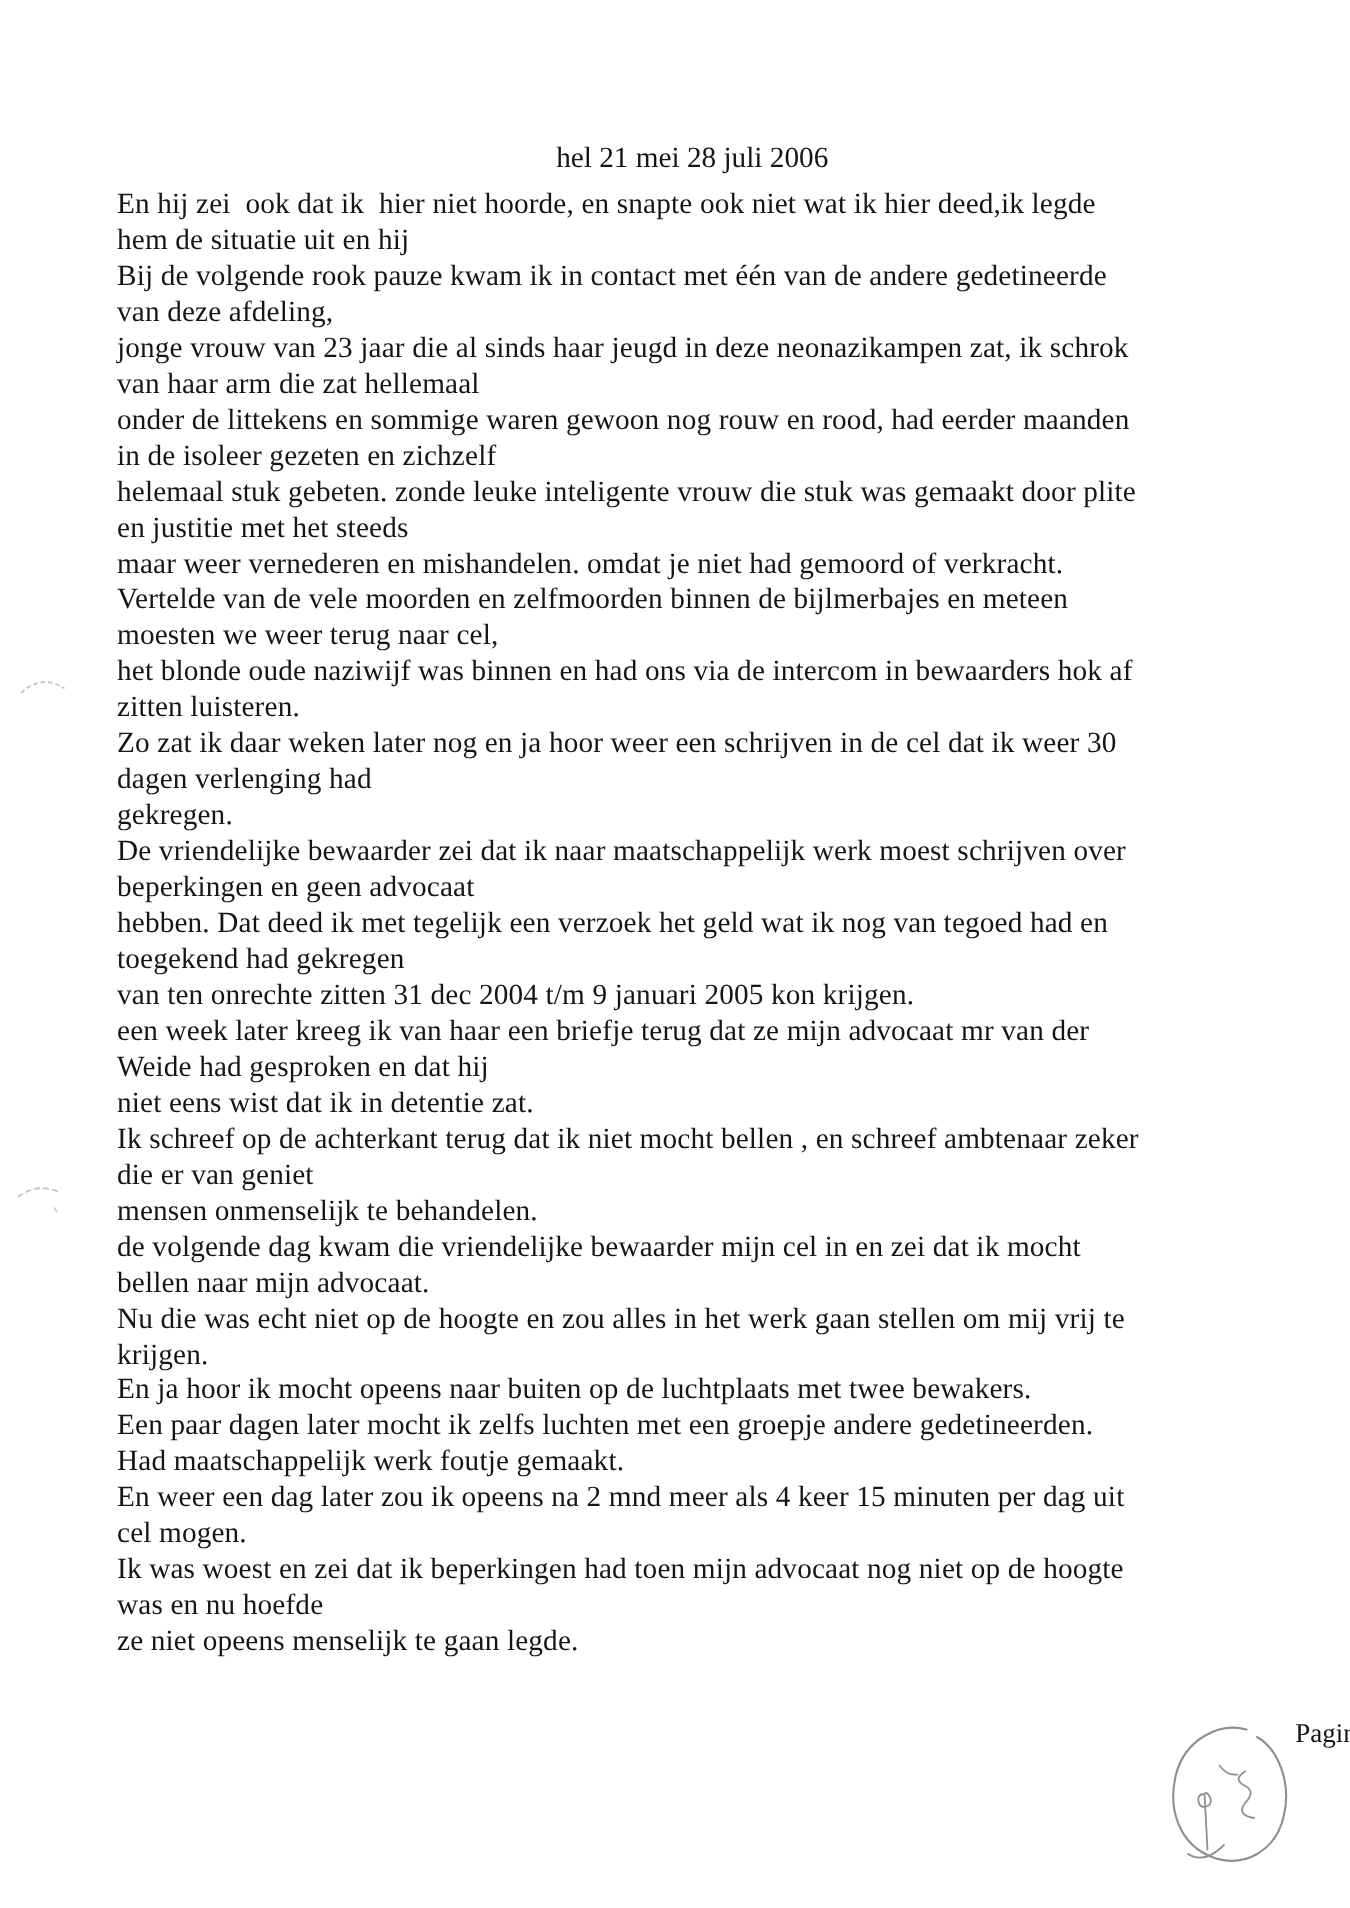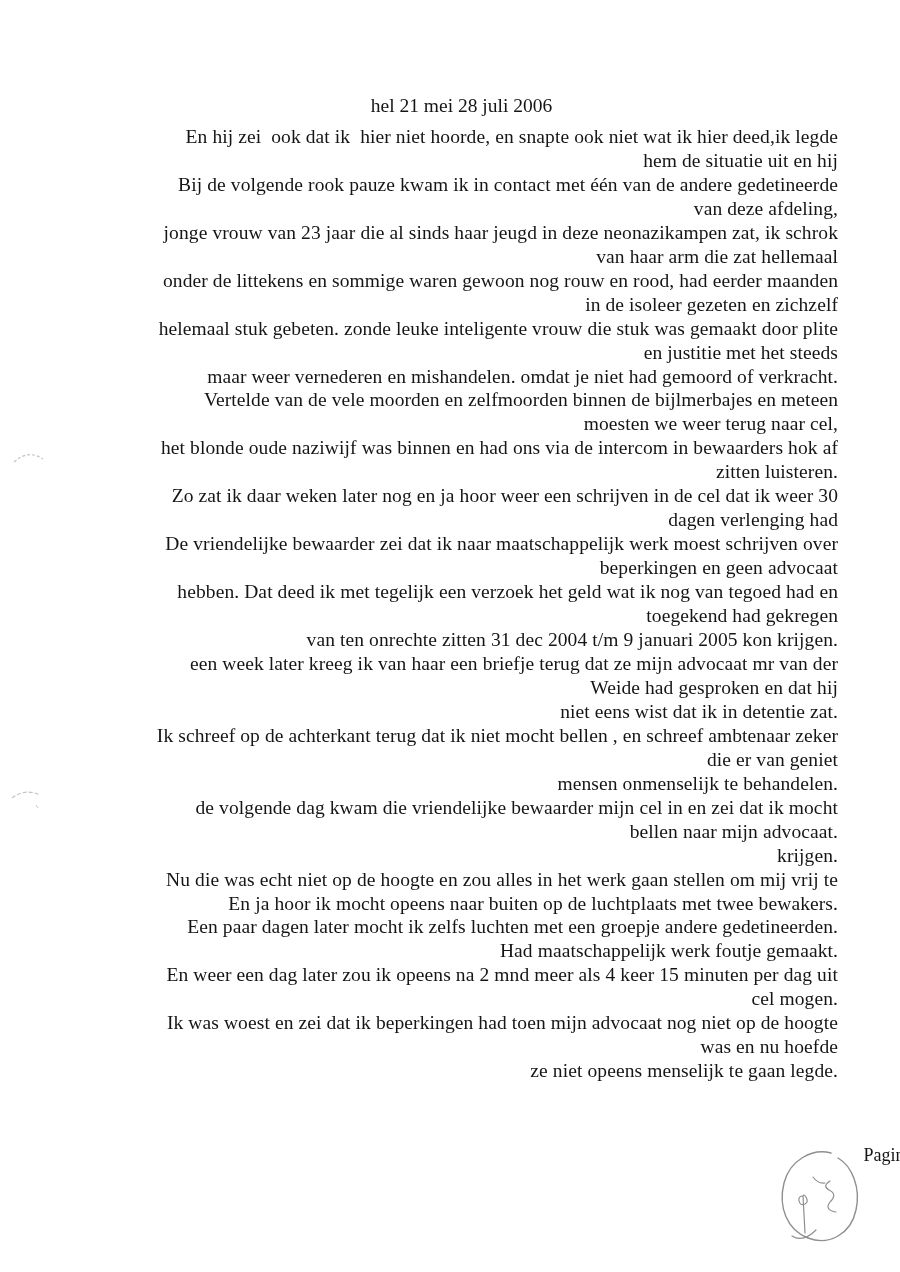--- a/index.html
+++ b/index.html
@@ -31,21 +31,20 @@
     position: absolute;
     top: 125px;
     left: 78px;
     width: 760px;
     font-size: 19.5px;
   }
   .line {
     white-space: pre;
     line-height: 23.95px;
     letter-spacing: 0.1px;
-    text-align: right;
   }
   .footer {
     position: absolute;
     top: 1143px;
     left: 12px;
     width: 100%;
     text-align: right;
     font-size: 18px;
     line-height: 24px;
   }
@@ -80,35 +79,36 @@
       <div class="line">in de isoleer gezeten en zichzelf</div>
       <div class="line">helemaal stuk gebeten. zonde leuke inteligente vrouw die stuk was gemaakt door plite</div>
       <div class="line">en justitie met het steeds</div>
       <div class="line">maar weer vernederen en mishandelen. omdat je niet had gemoord of verkracht.</div>
       <div class="line">Vertelde van de vele moorden en zelfmoorden binnen de bijlmerbajes en meteen</div>
       <div class="line">moesten we weer terug naar cel,</div>
       <div class="line">het blonde oude naziwijf was binnen en had ons via de intercom in bewaarders hok af</div>
       <div class="line">zitten luisteren.</div>
       <div class="line">Zo zat ik daar weken later nog en ja hoor weer een schrijven in de cel dat ik weer 30</div>
       <div class="line">dagen verlenging had</div>
+      <div class="line">gekregen.</div>
       <div class="line">De vriendelijke bewaarder zei dat ik naar maatschappelijk werk moest schrijven over</div>
       <div class="line">beperkingen en geen advocaat</div>
       <div class="line">hebben. Dat deed ik met tegelijk een verzoek het geld wat ik nog van tegoed had en</div>
       <div class="line">toegekend had gekregen</div>
       <div class="line">van ten onrechte zitten 31 dec 2004 t/m 9 januari 2005 kon krijgen.</div>
       <div class="line">een week later kreeg ik van haar een briefje terug dat ze mijn advocaat mr van der</div>
       <div class="line">Weide had gesproken en dat hij</div>
       <div class="line">niet eens wist dat ik in detentie zat.</div>
       <div class="line">Ik schreef op de achterkant terug dat ik niet mocht bellen , en schreef ambtenaar zeker</div>
       <div class="line">die er van geniet</div>
       <div class="line">mensen onmenselijk te behandelen.</div>
       <div class="line">de volgende dag kwam die vriendelijke bewaarder mijn cel in en zei dat ik mocht</div>
       <div class="line">bellen naar mijn advocaat.</div>
+      <div class="line">Nu die was echt niet op de hoogte en zou alles in het werk gaan stellen om mij vrij te</div>
       <div class="line">krijgen.</div>
-      <div class="line">Nu die was echt niet op de hoogte en zou alles in het werk gaan stellen om mij vrij te</div>
       <div class="line">En ja hoor ik mocht opeens naar buiten op de luchtplaats met twee bewakers.</div>
       <div class="line">Een paar dagen later mocht ik zelfs luchten met een groepje andere gedetineerden.</div>
       <div class="line">Had maatschappelijk werk foutje gemaakt.</div>
       <div class="line">En weer een dag later zou ik opeens na 2 mnd meer als 4 keer 15 minuten per dag uit</div>
       <div class="line">cel mogen.</div>
       <div class="line">Ik was woest en zei dat ik beperkingen had toen mijn advocaat nog niet op de hoogte</div>
       <div class="line">was en nu hoefde</div>
       <div class="line">ze niet opeens menselijk te gaan legde.</div>
     </div>
 

